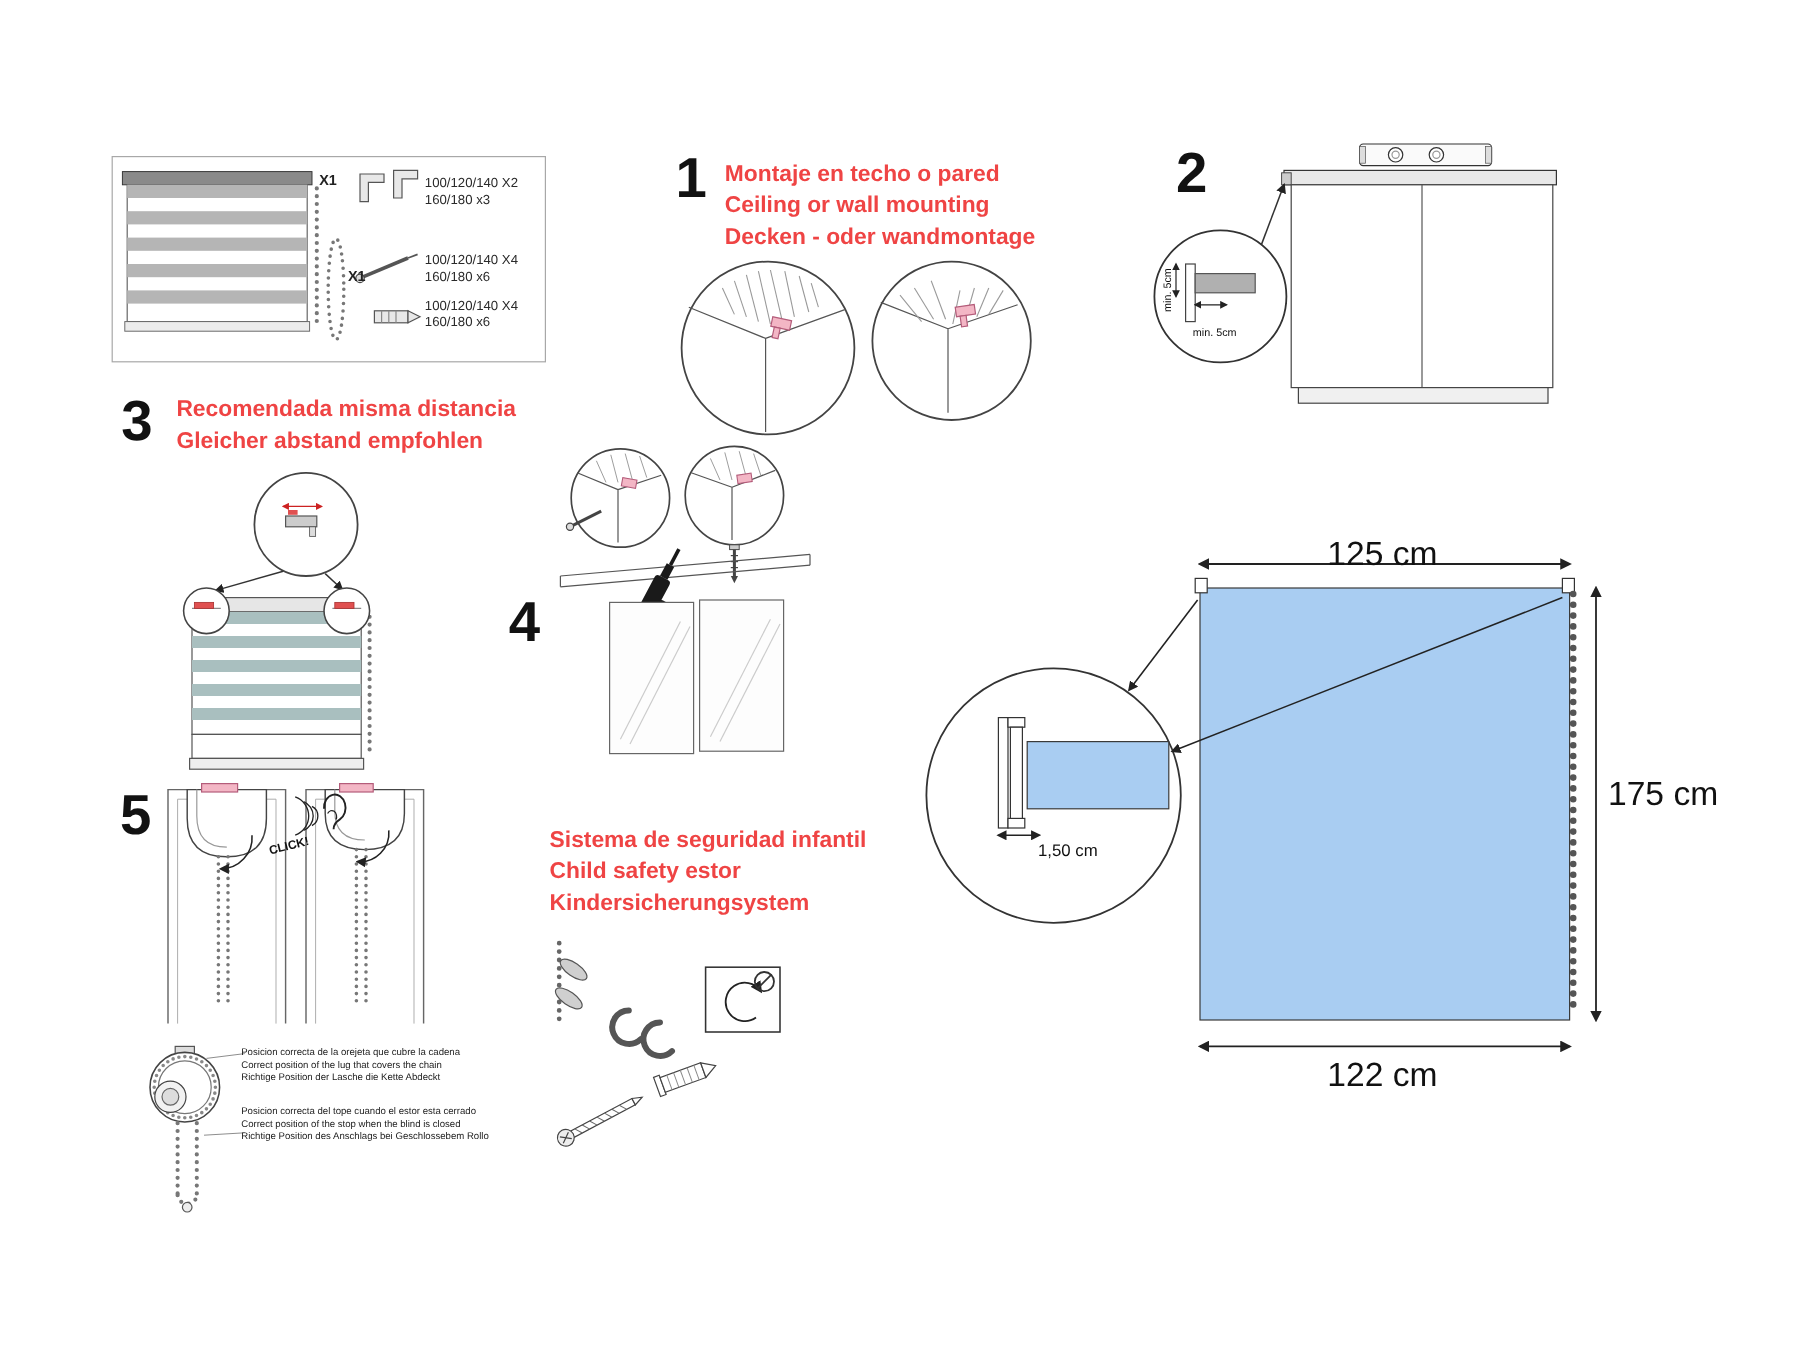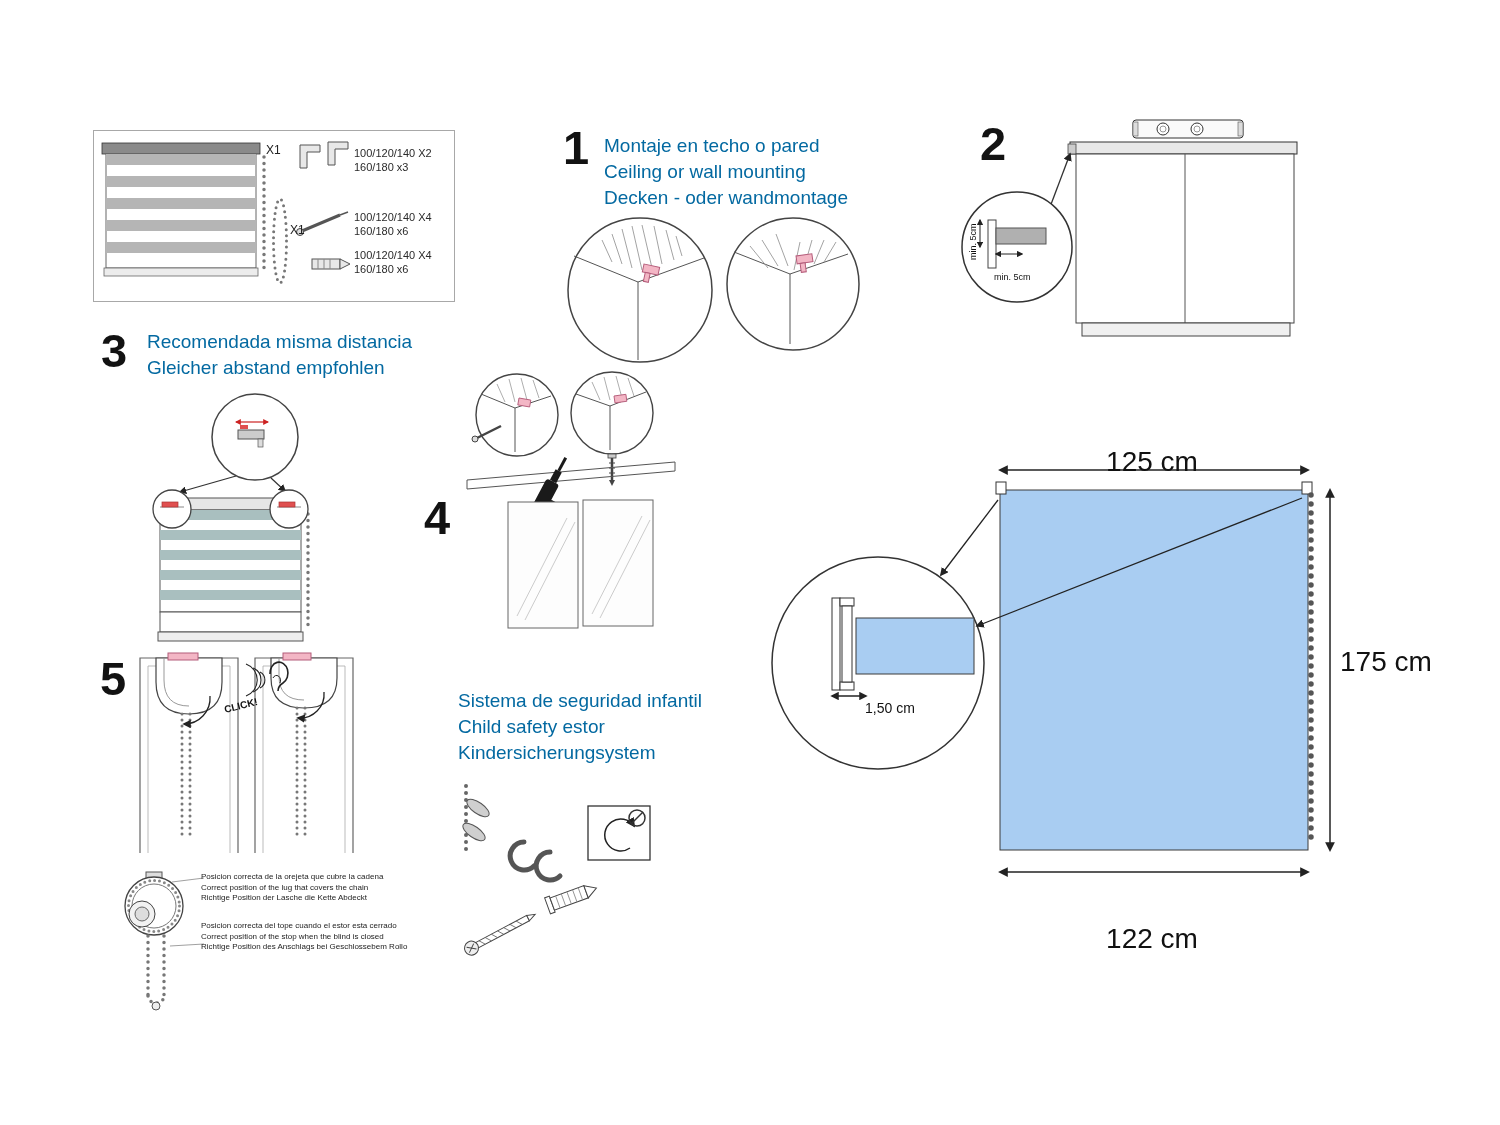--- a/index.html
+++ b/index.html
@@ -1,24 +1,24 @@
 <!DOCTYPE html>
 <html><head>
 <meta charset="utf-8">
 <style>
   *{margin:0;padding:0;box-sizing:border-box}
   html,body{background:#fff}
   body{font-family:"Liberation Sans","DejaVu Sans",sans-serif;color:#111}
   .canvas{position:relative;width:1500px;height:1125px;background:#fff;overflow:hidden;outline:1px solid #e9e9e9}
   .abs{position:absolute}
   .step-num{position:absolute;font-size:47px;font-weight:800;color:#121212;letter-spacing:-1px;line-height:1}
-  .step-text{position:absolute;font-size:19px;font-weight:400;color:#0369a1;line-height:26px;white-space:nowrap}
+  .step-text{position:absolute;font-size:19px;font-weight:700;color:#ef4444;line-height:26px;white-space:nowrap}
   .dim-label{position:absolute;font-size:28px;color:#111;white-space:nowrap}
   .part-label{position:absolute;font-size:11px;color:#2a2a2a;white-space:nowrap;line-height:13px}
-  .qty-label{position:absolute;font-size:12px;font-weight:400;color:#222}
+  .qty-label{position:absolute;font-size:12px;font-weight:700;color:#222}
   .tiny{position:absolute;font-size:9px;color:#111;white-space:nowrap}
   .note{position:absolute;font-size:8px;font-weight:400;color:#1c1c1c;line-height:10.5px;white-space:nowrap}
   .click{position:absolute;font-size:10px;font-weight:700;color:#111;transform:rotate(-14deg);white-space:nowrap}
   .rot{transform:rotate(-90deg);transform-origin:0 0}
   .parts-box{position:absolute;left:93px;top:130px;width:362px;height:172px;border:1.5px solid #a8a8a8;background:#fff}
   svg{display:block}
 </style>
 </head>
 <body>
 
@@ -374,16 +374,16 @@
       <rect x="62" y="158" width="8" height="92" fill="#fff" stroke="#333"></rect>
       <rect x="70" y="158" width="14" height="8" fill="#fff" stroke="#333"></rect>
       <rect x="70" y="242" width="14" height="8" fill="#fff" stroke="#333"></rect>
       <rect x="72" y="166" width="10" height="76" fill="#fff" stroke="#333"></rect>
       <rect x="86" y="178" width="118" height="56" stroke="#3a3a3a" fill="#a9cdf2"></rect>
       <line x1="62" y1="256" x2="96" y2="256" stroke="#222" stroke-width="1.3" marker-start="url(#mA)" marker-end="url(#mA)"></line>
     </g>
   </svg>
   <div class="dim-label" style="left:1092px;top:446px;width:120px;text-align:center">125 cm</div>
   <div class="dim-label" style="left:1340px;top:646px">175 cm</div>
-  <div class="dim-label" style="left:1092px;top:923px;width:120px;text-align:center">122 cm</div>
+  <div class="dim-label" style="left:1092px;top:880px;width:120px;text-align:center">122 cm</div>
   <div class="dim-label" style="left:865px;top:700px;width:100px;text-align:left;font-size:14px">1,50 cm</div>
 
 </div>
 
 </body></html>

